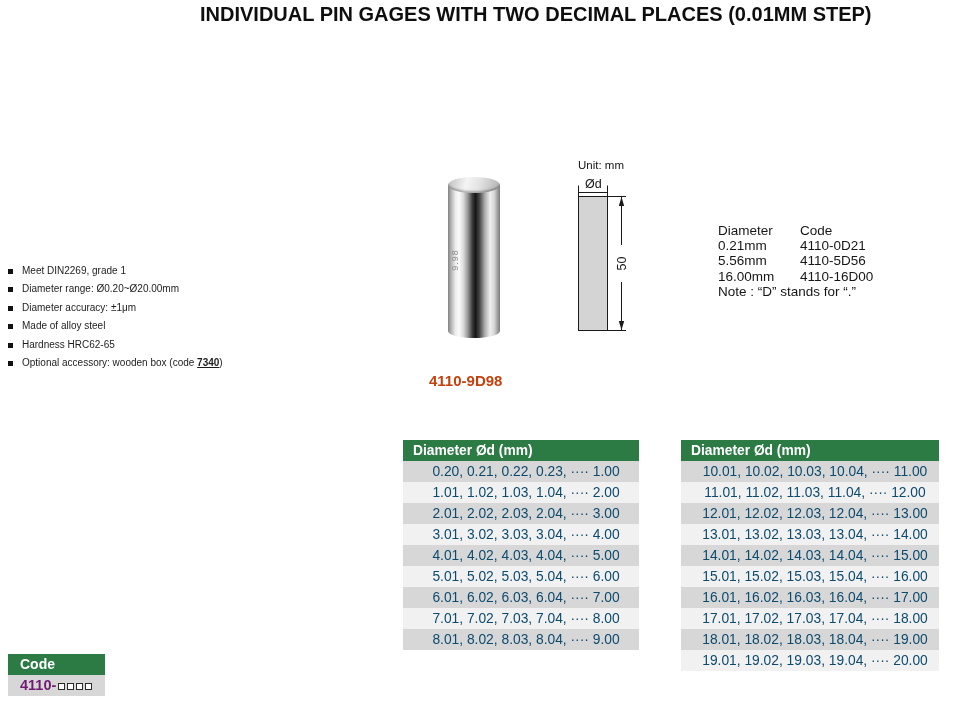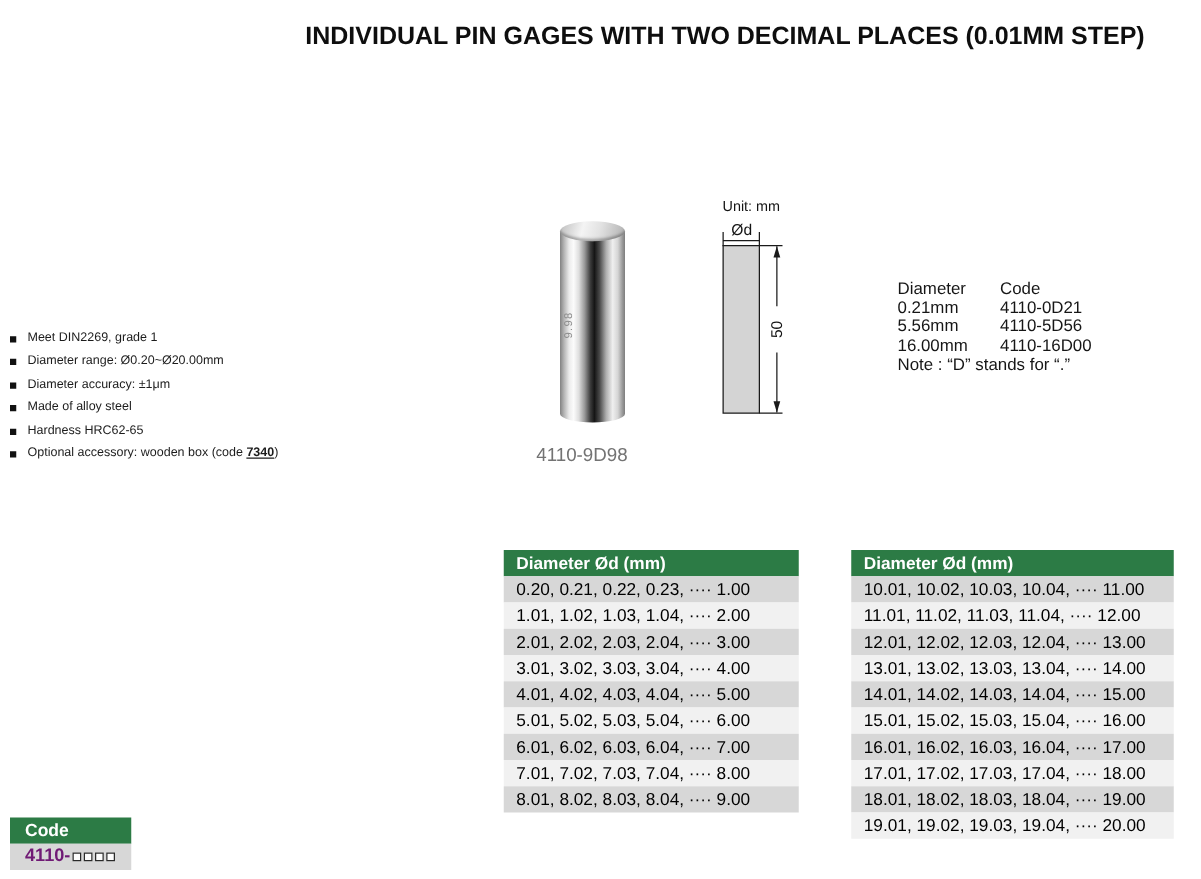--- a/index.html
+++ b/index.html
@@ -2,21 +2,21 @@
 <html style="--green: #2c7b45;"><head>
 <meta charset="utf-8">
 <style>
   * { margin:0; padding:0; box-sizing:border-box; }
   html,body { background:#fff; }
   .page {
     position:relative; width:961px; height:703px; background:#ffffff;
     font-family:"Liberation Sans", sans-serif; color:#1a1a1a; overflow:hidden;
   }
   .page-title {
-    position:absolute; left:200px; top:18px; width:760px; text-align:center;
+    position:absolute; left:200px; top:3px; width:760px; text-align:left;
     font-size:20px; font-weight:bold; color:#0e0e0e; white-space:nowrap; letter-spacing:0px;
   }
   
   .features { position:absolute; left:8px; top:262px; }
   .feature { display:flex; align-items:flex-start; line-height:18.4px; font-size:10px; color:#1c1c1c; }
   .bullet-sq { flex:0 0 auto; width:5px; height:5px; background:#111; margin:7px 9px 0 0; }
   .bold-code { font-weight:bold;text-decoration:underline; }
   
   .pin { position:absolute; left:448px; top:177px; width:52px; height:161px; }
   .pin-body {
@@ -26,35 +26,35 @@
   }
   .pin-cap {
     position:absolute; left:0; top:0; width:52px; height:16px; border-radius:50%;
     background:linear-gradient(105deg,#bdbdbd,#f4f4f4 35%,#e2e2e2 60%,#b5b5b5 95%);
     box-shadow:inset 0 -2px 2px rgba(0,0,0,.28); z-index:2;
   }
   .pin-marking {
     position:absolute; left:-4px; top:78px; transform:rotate(-90deg);
     font-size:9px; color:#8d8d8d; letter-spacing:1px; z-index:3;
   }
-  .pin-label { position:absolute; left:429px; top:356px; font-size:15px; font-weight:normal; color:#737373; }
+  .pin-label { position:absolute; left:429px; top:372px; font-size:15px; font-weight:bold; color:#c2410c; }
   
   .drawing { position:absolute; left:570px; top:157px; }
   
   .ordering { position:absolute; left:718px; top:223px; font-size:13.5px; line-height:15.2px; color:#161616; width:235px; }
   .ordering-title { font-weight:bold; }
   .ordering-row { display:flex; }
   .ordering-col1 { width:82px; flex:0 0 auto; }
   
   .dtable { position:absolute; top:440px; }
   .dtable-header {
     height:21px; line-height:21px; background:var(--green); color:#ffffff;
     font-weight:bold; font-size:13.8px; padding-left:10px;
   }
-  .dtable-row { height:21px; line-height:21px; font-size:13.8px; padding-left:10px; color:#000000; white-space:nowrap; }
+  .dtable-row { height:21px; line-height:21px; font-size:13.8px; padding-left:10px; color:#0c4a6e; white-space:nowrap;text-align:center; }
   .dtable-row:nth-child(even) { background:#d7d7d7; }
   .dtable-row:nth-child(odd)  { background:#f1f1f1; }
   .t1 { left:403px; width:236px; }
   .t2 { left:681px; width:258px; }
   
   .code-block { position:absolute; left:8px; top:654px; width:97px; }
   .code-header {
     height:21px; line-height:21px; background:var(--green); color:#fff;
     font-weight:bold; font-size:14px; padding-left:12px;
   }

